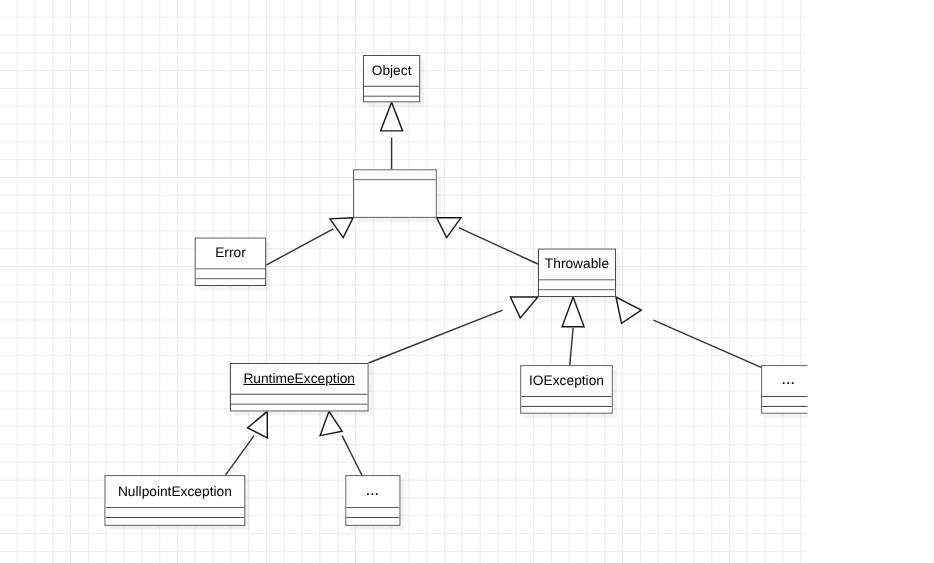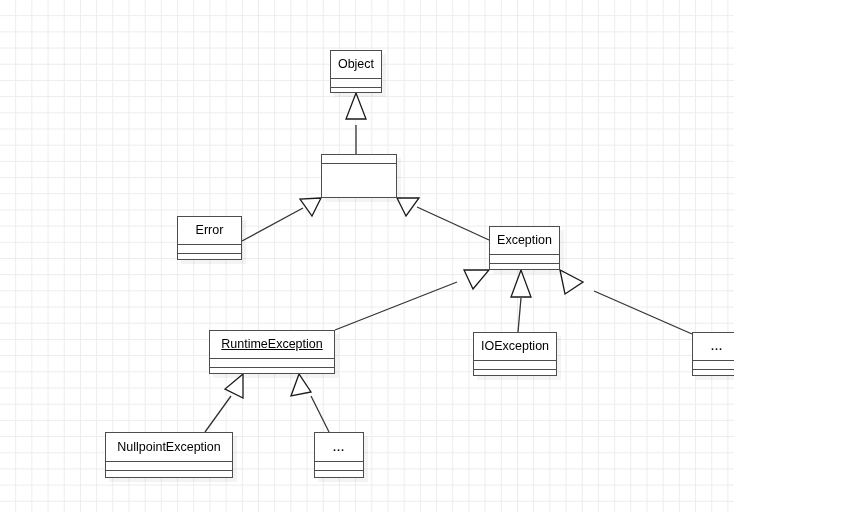--- a/index.html
+++ b/index.html
@@ -127,21 +127,21 @@
     <div class="uml-ops"></div>
   </div>
 
   <div class="uml-class" style="left:177px; top:216px; width:65px; height:44px;">
     <div class="uml-name" style="height:27px;">Error</div>
     <div class="uml-attrs" style="height:8px;"></div>
     <div class="uml-ops"></div>
   </div>
 
   <div class="uml-class" style="left:489px; top:226px; width:71px; height:44px;">
-    <div class="uml-name" style="height:27px;">Exception</div>
+    <div class="uml-name" style="height:27px;">Throwable</div>
     <div class="uml-attrs" style="height:8px;"></div>
     <div class="uml-ops"></div>
   </div>
 
   <div class="uml-class" style="left:209px; top:330px; width:126px; height:44px;">
     <div class="uml-name" style="height:27px;text-decoration:underline;">RuntimeException</div>
     <div class="uml-attrs" style="height:8px;"></div>
     <div class="uml-ops"></div>
   </div>
 
@@ -150,21 +150,21 @@
     <div class="uml-attrs" style="height:8px;"></div>
     <div class="uml-ops"></div>
   </div>
 
   <div class="uml-class" style="left:692px; top:332px; width:50px; height:44px;">
     <div class="uml-name ellipsis" style="height:27px;">...</div>
     <div class="uml-attrs" style="height:8px;"></div>
     <div class="uml-ops"></div>
   </div>
 
-  <div class="uml-class" style="left:105px; top:432px; width:128px; height:46px;">
+  <div class="uml-class" style="left:95px; top:432px; width:128px; height:46px;">
     <div class="uml-name" style="height:28px;">NullpointException</div>
     <div class="uml-attrs" style="height:8px;"></div>
     <div class="uml-ops"></div>
   </div>
 
   <div class="uml-class" style="left:314px; top:432px; width:50px; height:46px;">
     <div class="uml-name ellipsis" style="height:28px;">...</div>
     <div class="uml-attrs" style="height:8px;"></div>
     <div class="uml-ops"></div>
   </div>

